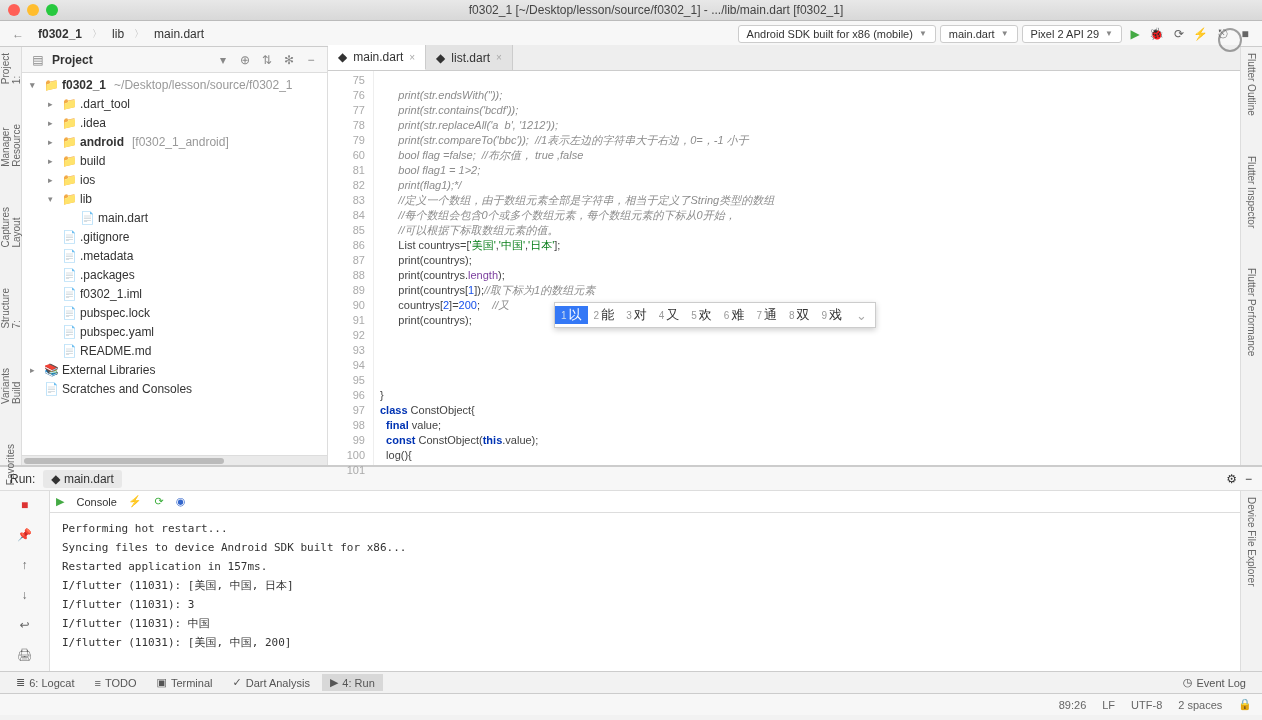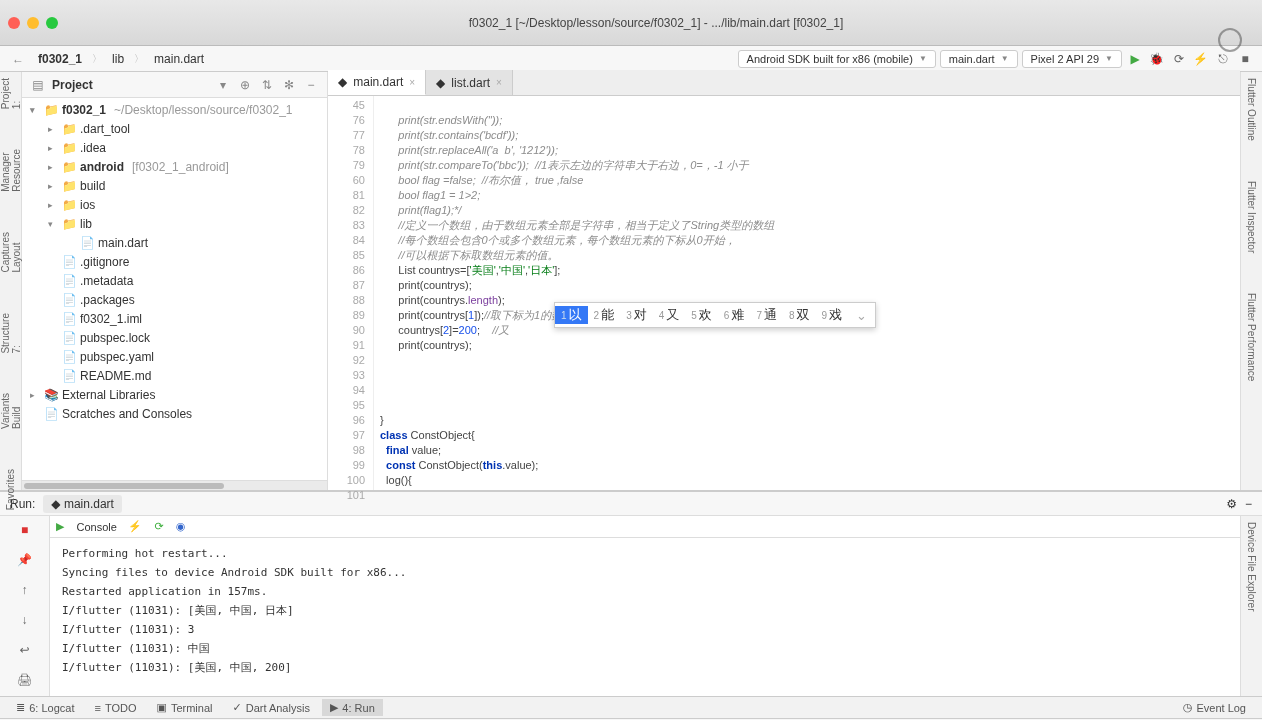--- a/index.html
+++ b/index.html
@@ -1,18 +1,18 @@
 <!DOCTYPE html>
 <html><head>
 <meta charset="utf-8">
 <style>
 * { margin: 0; padding: 0; box-sizing: border-box; font-family: -apple-system, "Helvetica Neue", Arial, sans-serif; }
 body { width: 1262px; height: 720px; background: #f2f2f2; overflow: hidden; font-size: 12px; color: #333; }
 
-.titlebar { height: 46px; background: linear-gradient(#e8e8e8,#d8d8d8); display: flex; align-items: center; padding: 0 8px; border-bottom: 1px solid #bbb; }
+.titlebar { height: 21px; background: linear-gradient(#e8e8e8,#d8d8d8); display: flex; align-items: center; padding: 0 8px; border-bottom: 1px solid #bbb; }
 .traffic { display: flex; gap: 7px; }
 .dot { width: 12px; height: 12px; border-radius: 50%; }
 .dot.r { background: #ff5f56; } .dot.y { background: #ffbd2e; } .dot.g { background: #27c93f; }
 .title { flex: 1; text-align: center; font-size: 12px; color: #444; }
 
 .navbar { height: 26px; background: #f7f7f7; border-bottom: 1px solid #ccc; display: flex; align-items: center; padding: 0 8px; gap: 4px; }
 .nav-arrow { color: #888; padding: 0 4px; }
 .crumb { font-size: 12px; color: #333; padding: 2px 6px; }
 .crumb.bold { font-weight: 600; }
 .chev { color: #aaa; font-size: 10px; }
@@ -261,21 +261,21 @@
         <span>main.dart</span>
         <span class="x">×</span>
       </div>
       <div class="etab">
         <span>◆</span>
         <span>list.dart</span>
         <span class="x">×</span>
       </div>
     </div>
     <div class="gutter" id="gutter">
-        <div>45</div>
+        <div>75</div>
         <div>76</div>
         <div>77</div>
         <div>78</div>
         <div>79</div>
         <div>60</div>
         <div>81</div>
         <div>82</div>
         <div>83</div>
         <div>84</div>
         <div>85</div>

